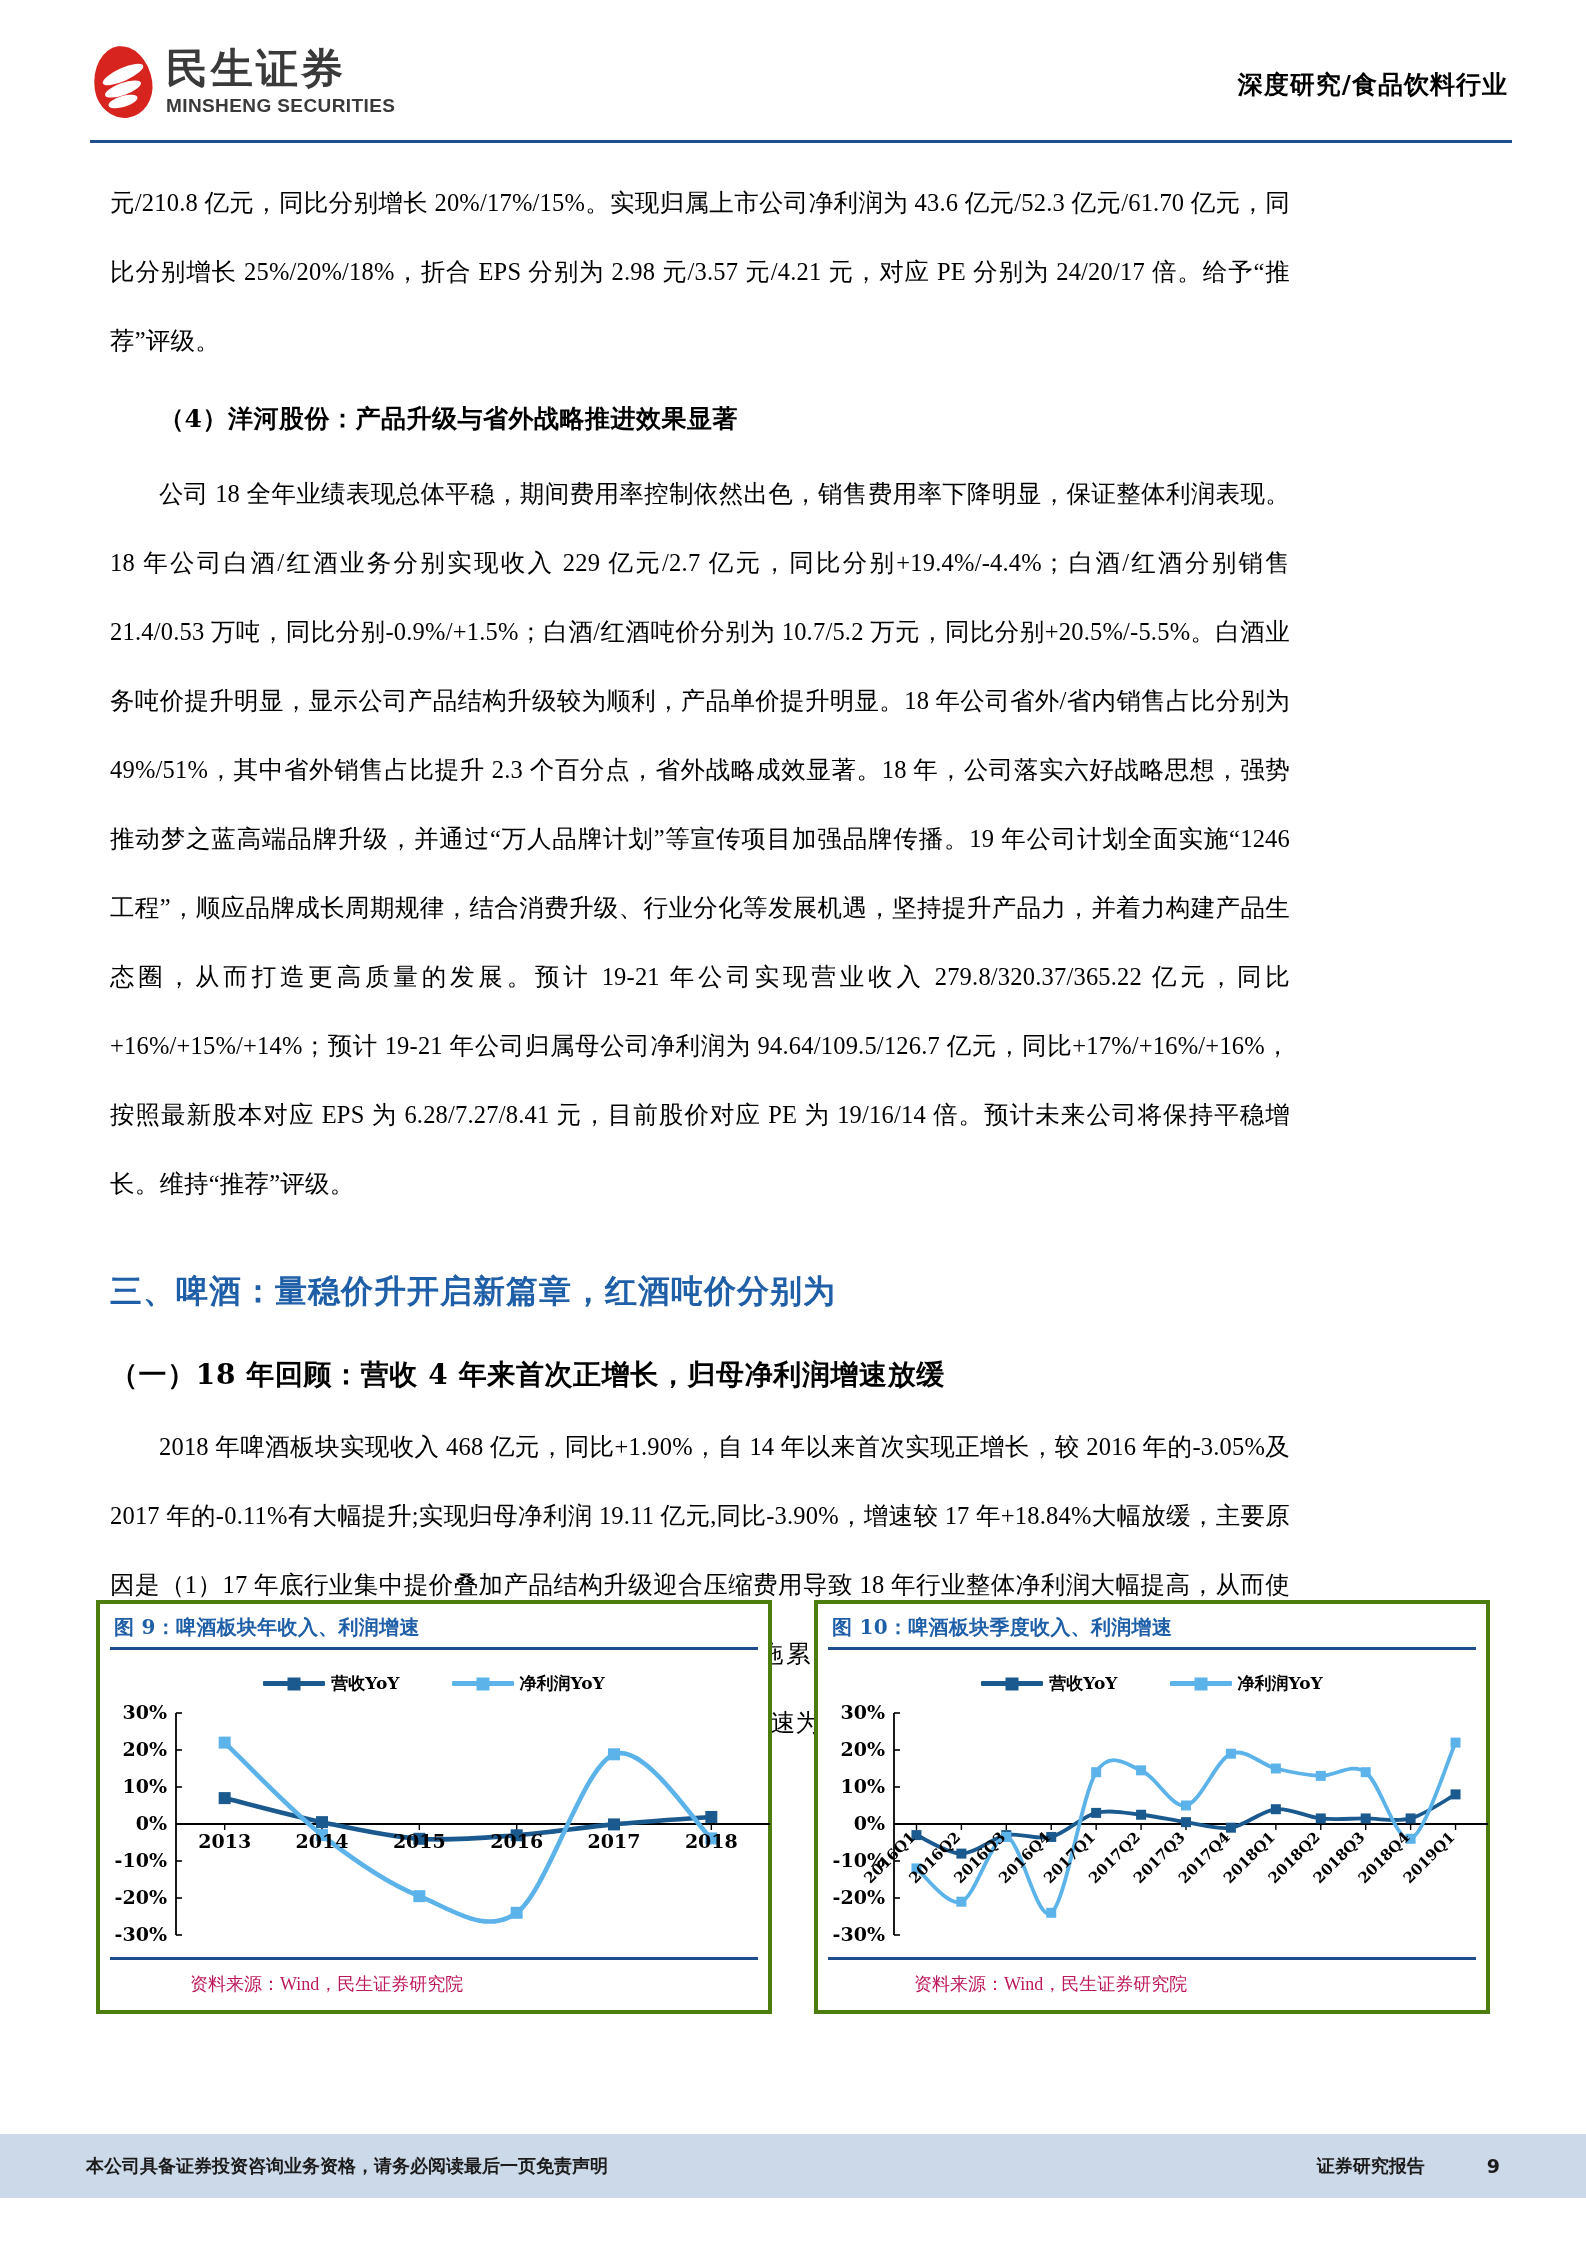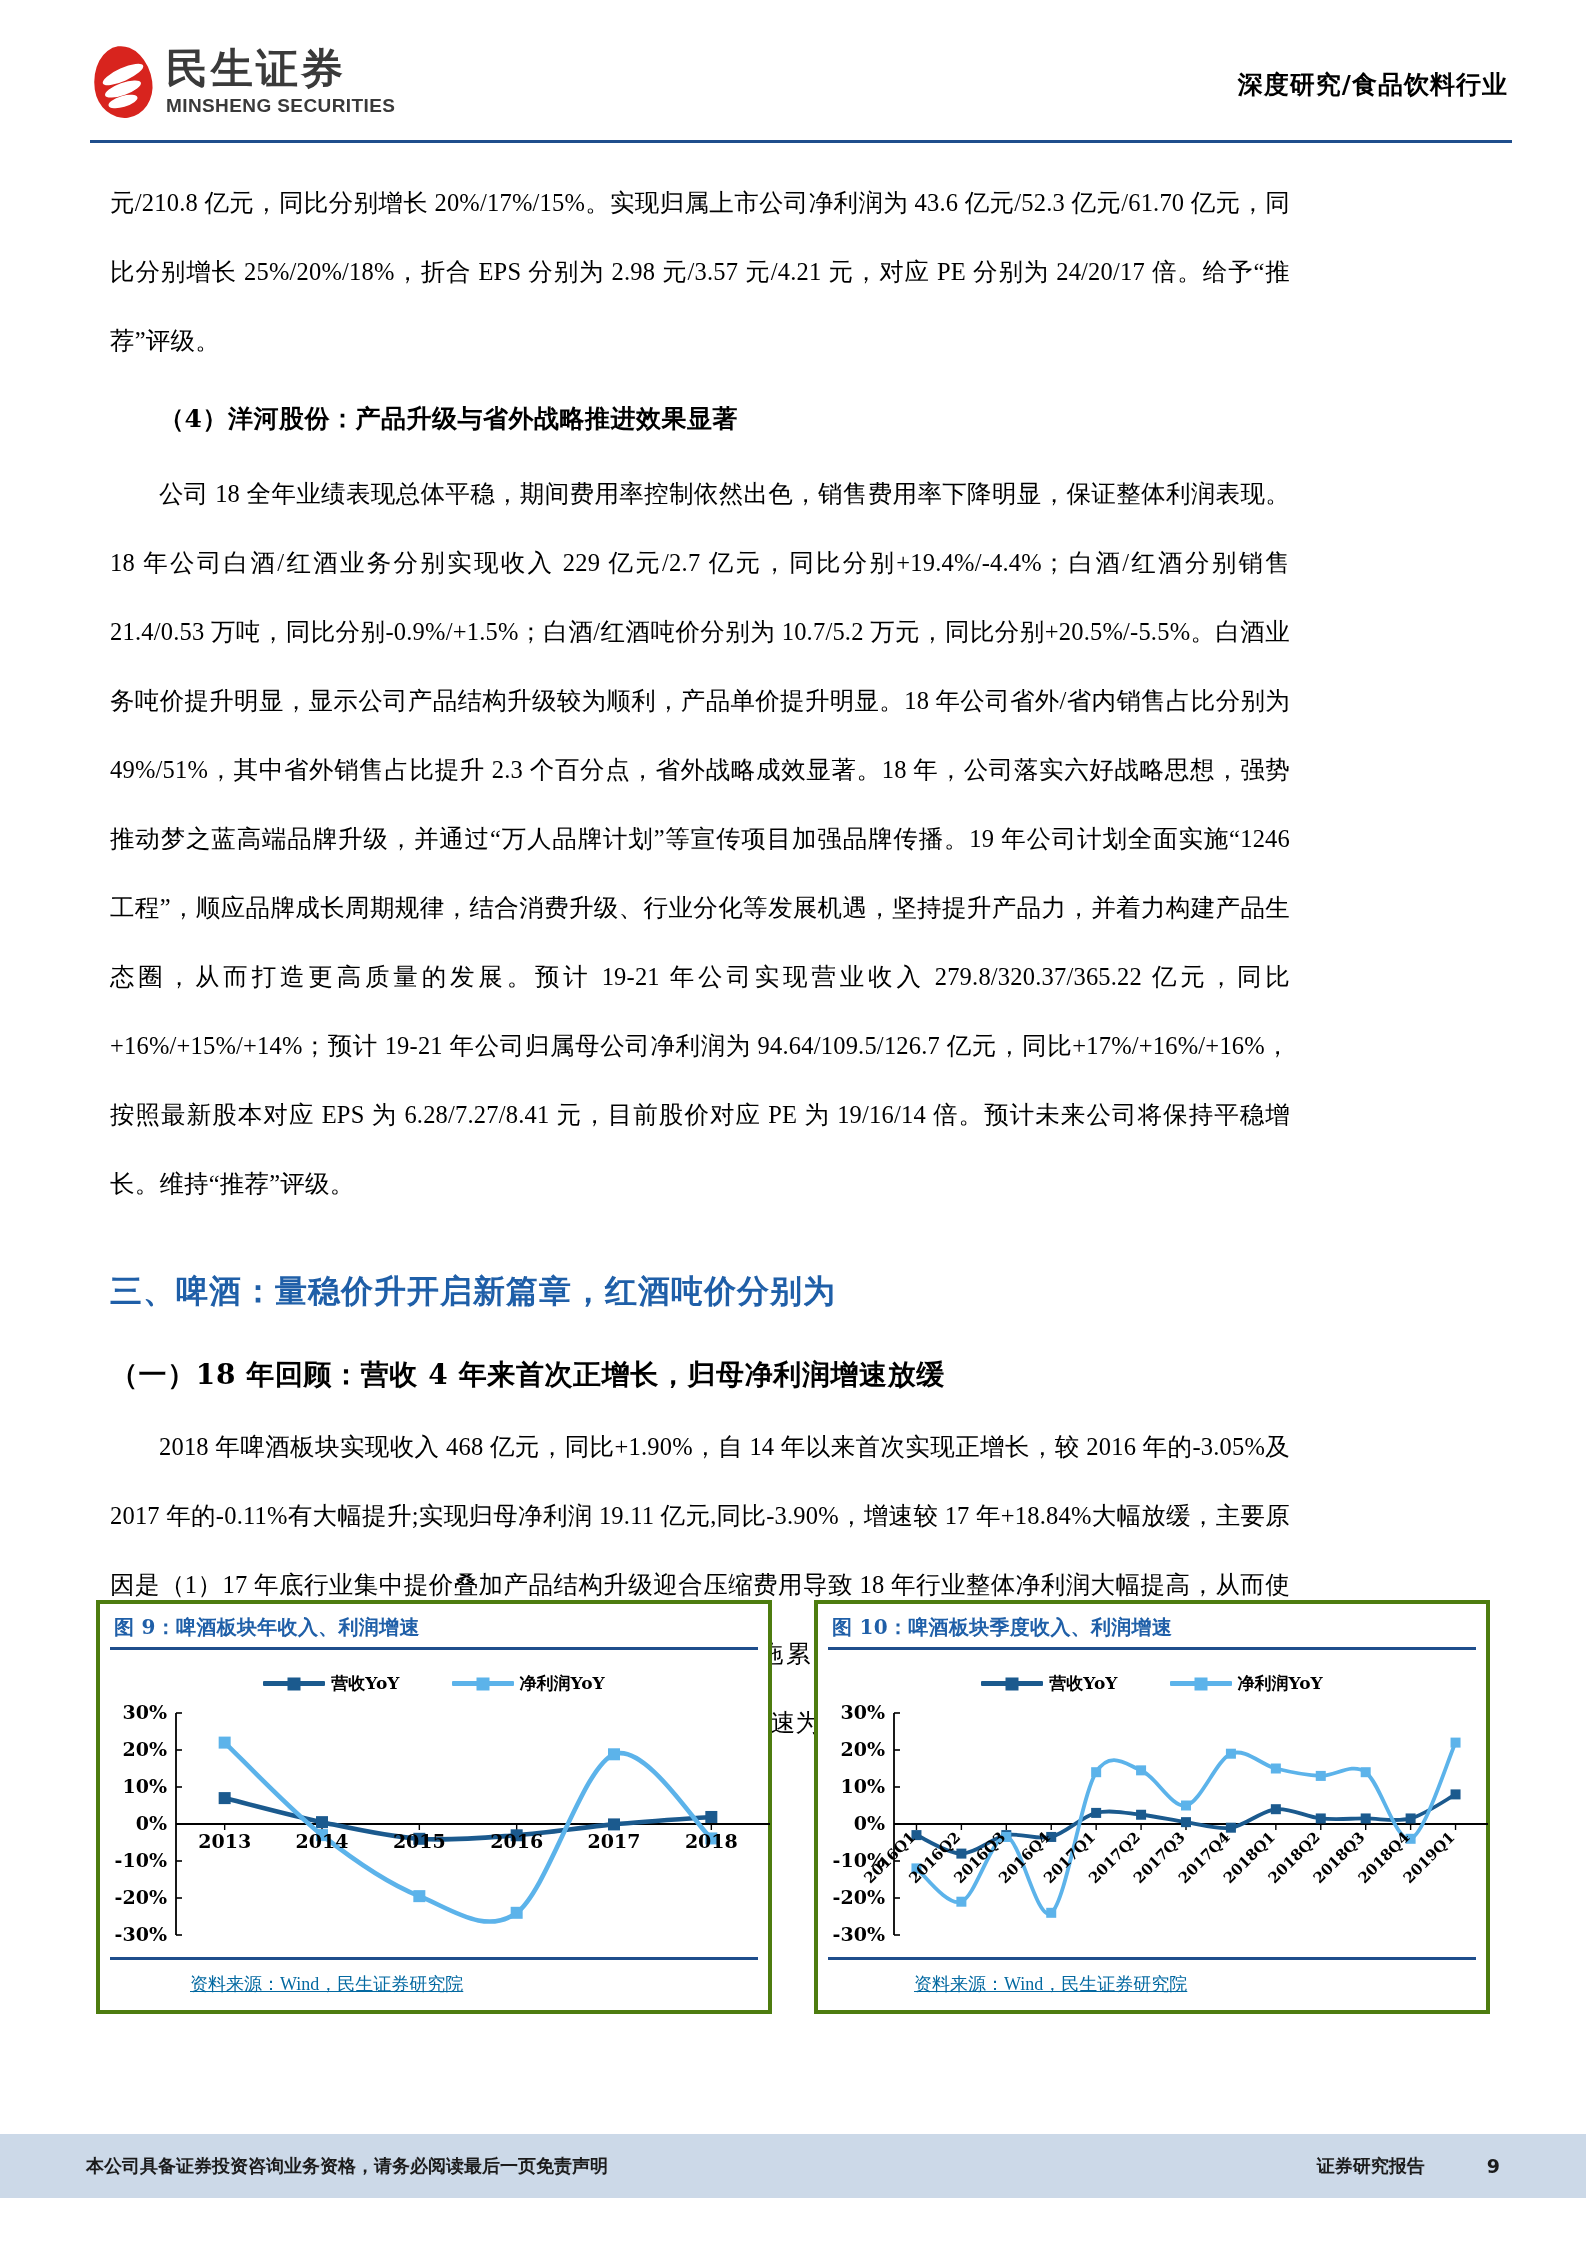--- a/index.html
+++ b/index.html
@@ -106,21 +106,21 @@
   .legend-label{
     font-family:"DejaVu Serif","Liberation Serif",serif;
     font-size:17px;color:#000;font-weight:600;
   }
   .plot{position:relative;width:100%;height:258px;}
   .plot svg{display:block;}
   .src{
     border-top:3px solid #1f4e8c;margin:0 10px;
     padding:12px 0 14px 8px;
     font-family:"Liberation Serif","DejaVu Serif",serif;
-    font-size:18px;color:#0369a1;text-decoration:underline;
+    font-size:18px;color:#be185d;
   }
   .src-inner{padding-left:72px;}
   .chartbox.right .src-inner{padding-left:78px;}
 
   
   .footer{
     position:absolute;left:0;top:2134px;width:1586px;height:64px;
     background:#ccd9e8;
   }
   .footer-inner{

